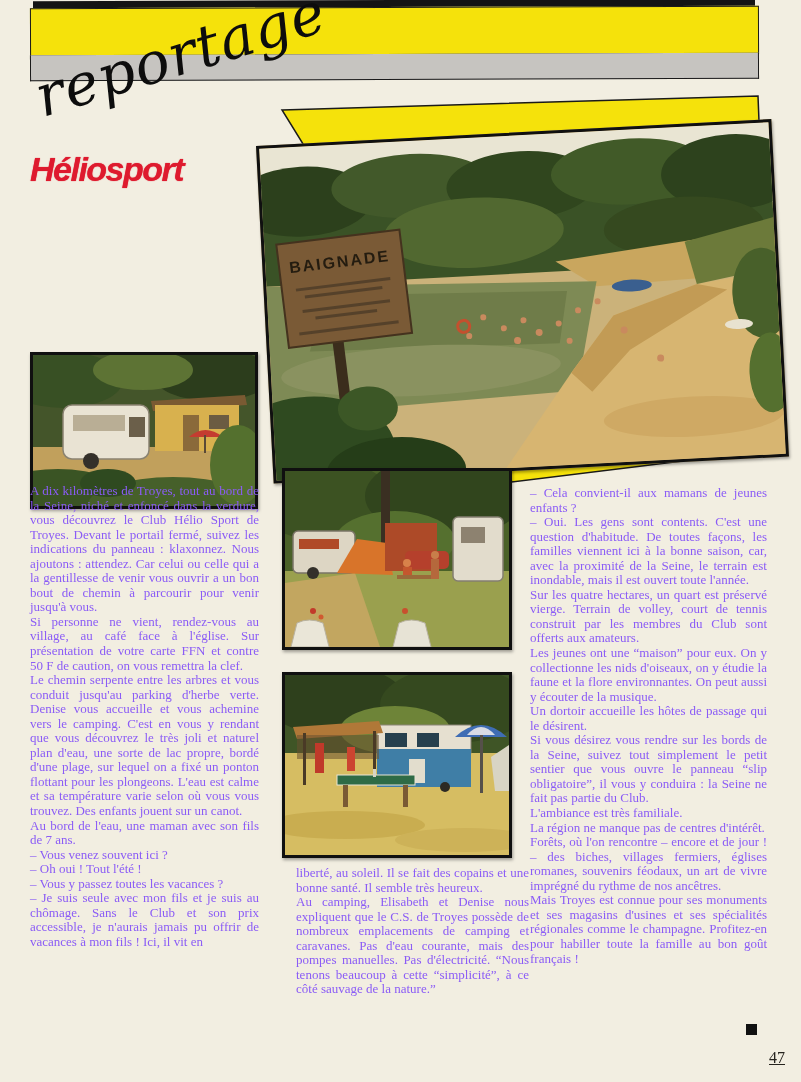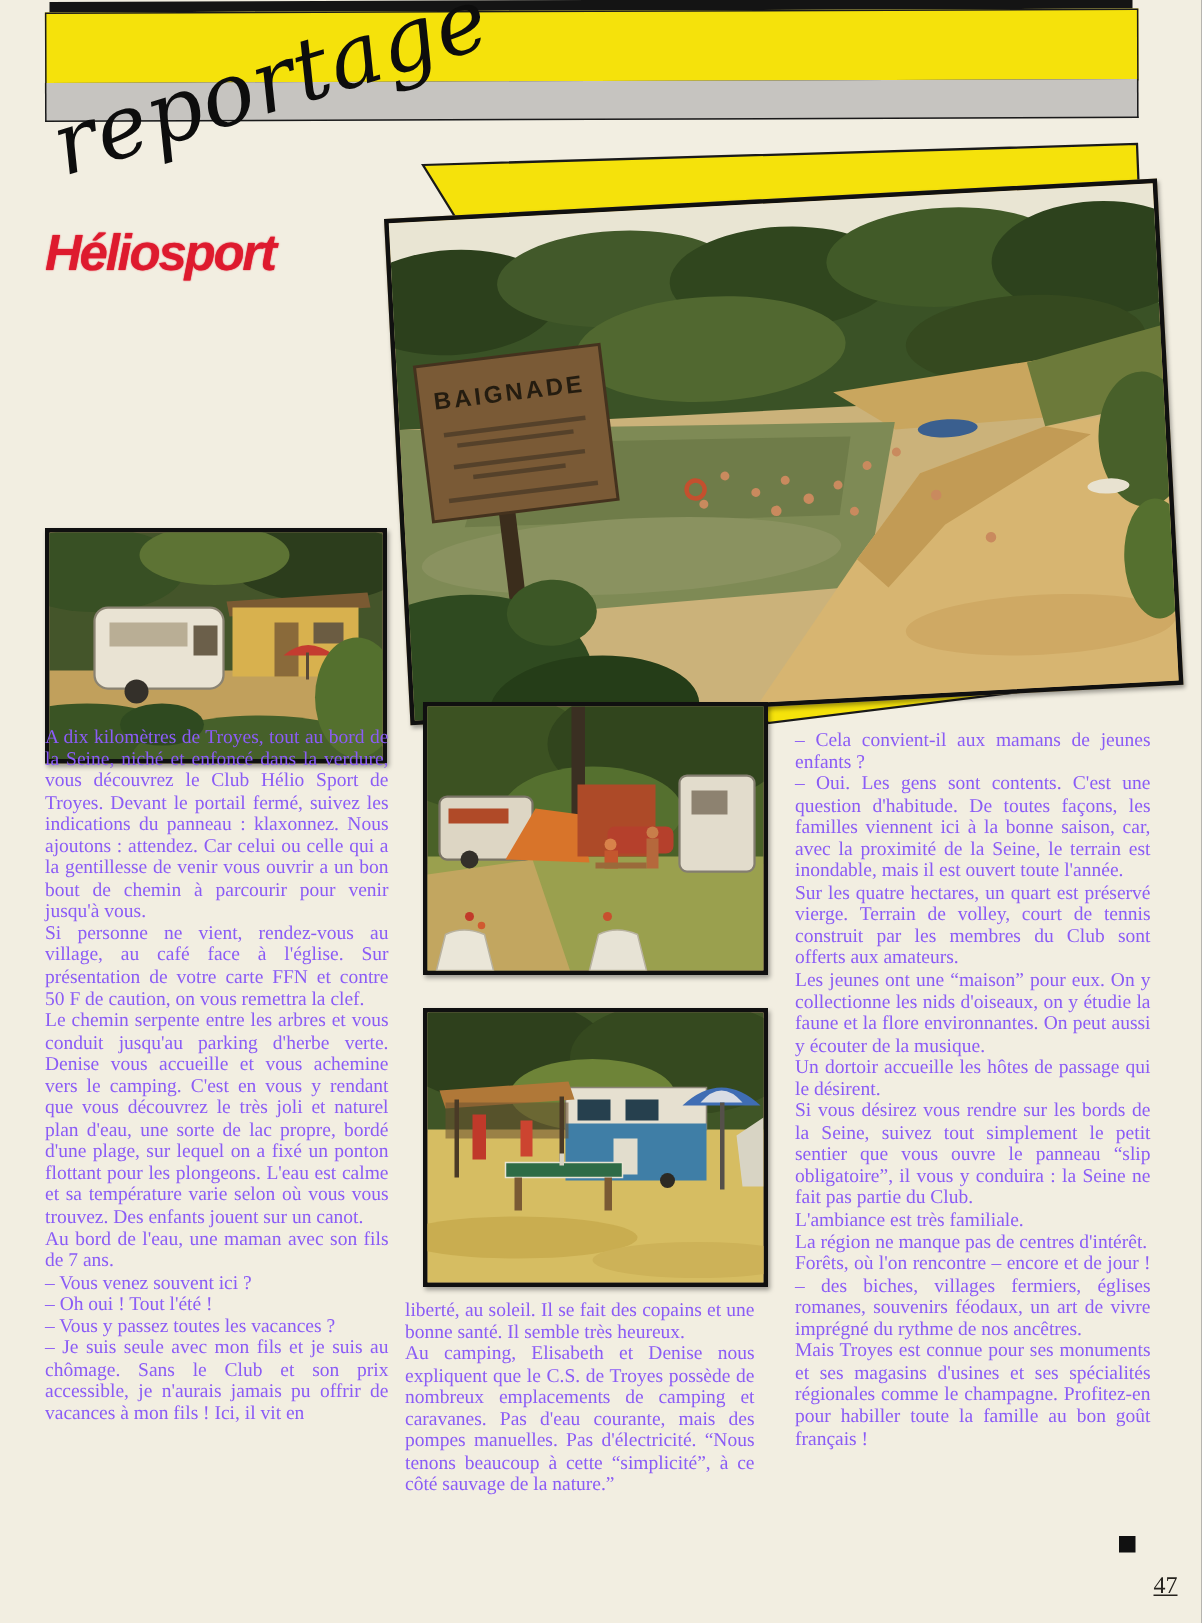--- a/index.html
+++ b/index.html
@@ -29,21 +29,21 @@
   .photo-entrance{left:30px;top:352px;width:222px;height:151px;z-index:3;}
   .photo-camp1{left:282px;top:468px;width:224px;height:176px;z-index:3;}
   .photo-camp2{left:282px;top:672px;width:224px;height:180px;z-index:3;}
   
   .col{
     position:absolute;z-index:4;
     font-size:13px;line-height:14.55px;text-align:justify;white-space:pre-line;
     color:#8b5cf6;
   }
   .col-left{left:30px;top:484px;width:229px;}
-  .col-middle{left:270px;top:866px;width:233px;font-family:Liberation Serif, serif;}
+  .col-middle{left:296px;top:866px;width:233px;font-family:Liberation Serif, serif;}
   .col-right{left:530px;top:486px;width:237px;}
   .end-marker{position:absolute;left:746px;top:1024px;width:11px;height:11px;background:#111;z-index:5;}
   .page-number{position:absolute;left:769px;top:1049px;font-size:16px;z-index:5;color:#26231e;text-decoration:underline;}
 </style>
 </head>
 <body>
 
 <div class="sheet">
 
   <div class="band-black"></div>

